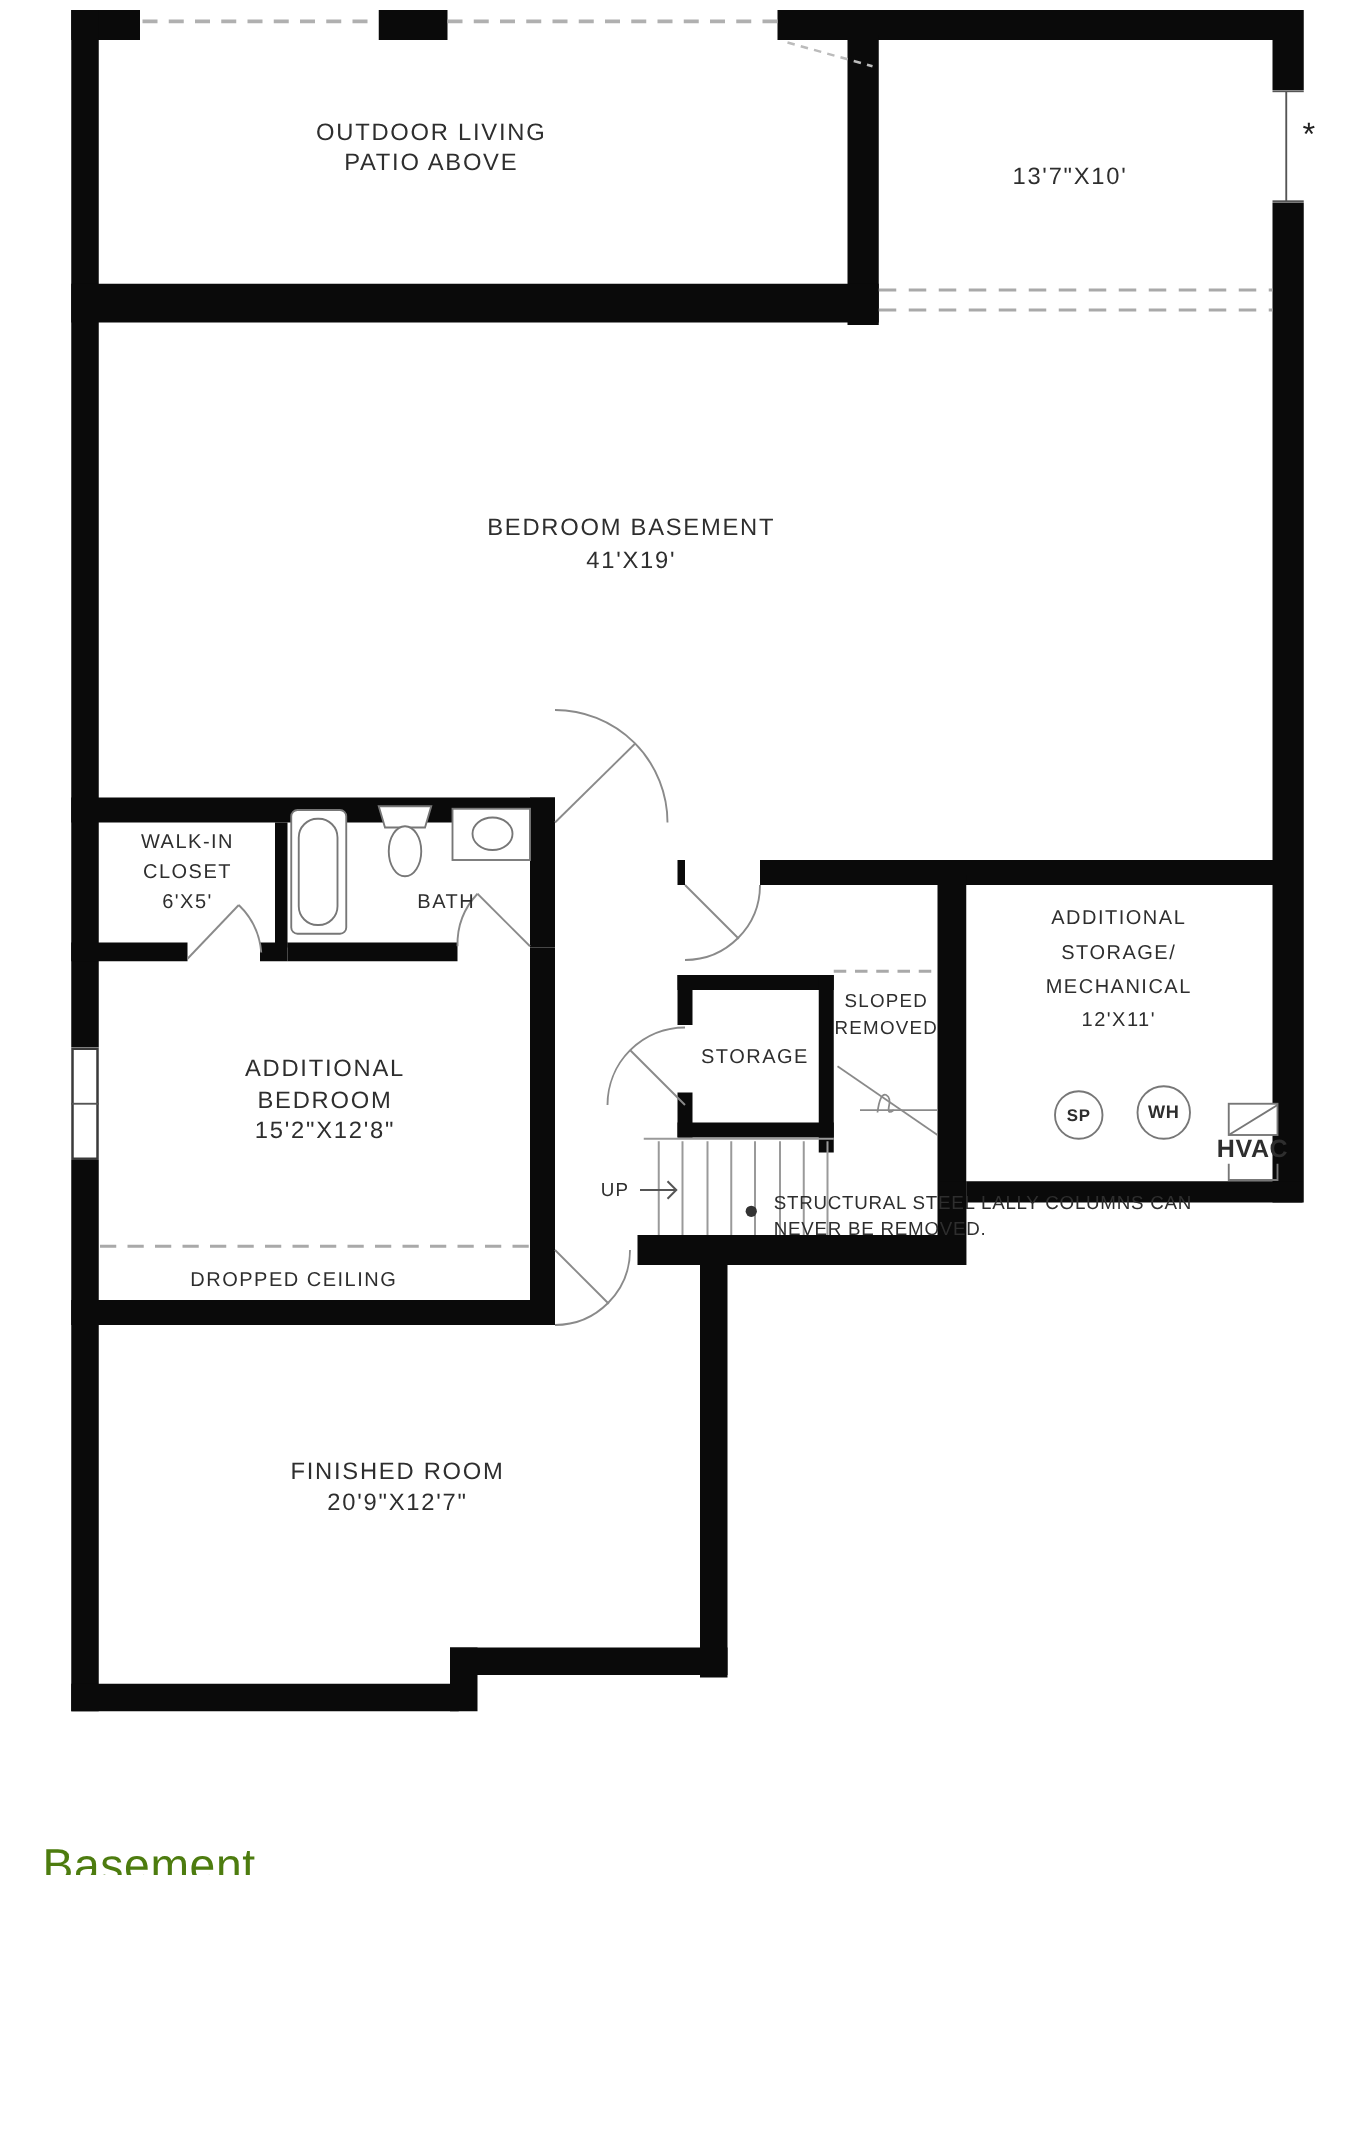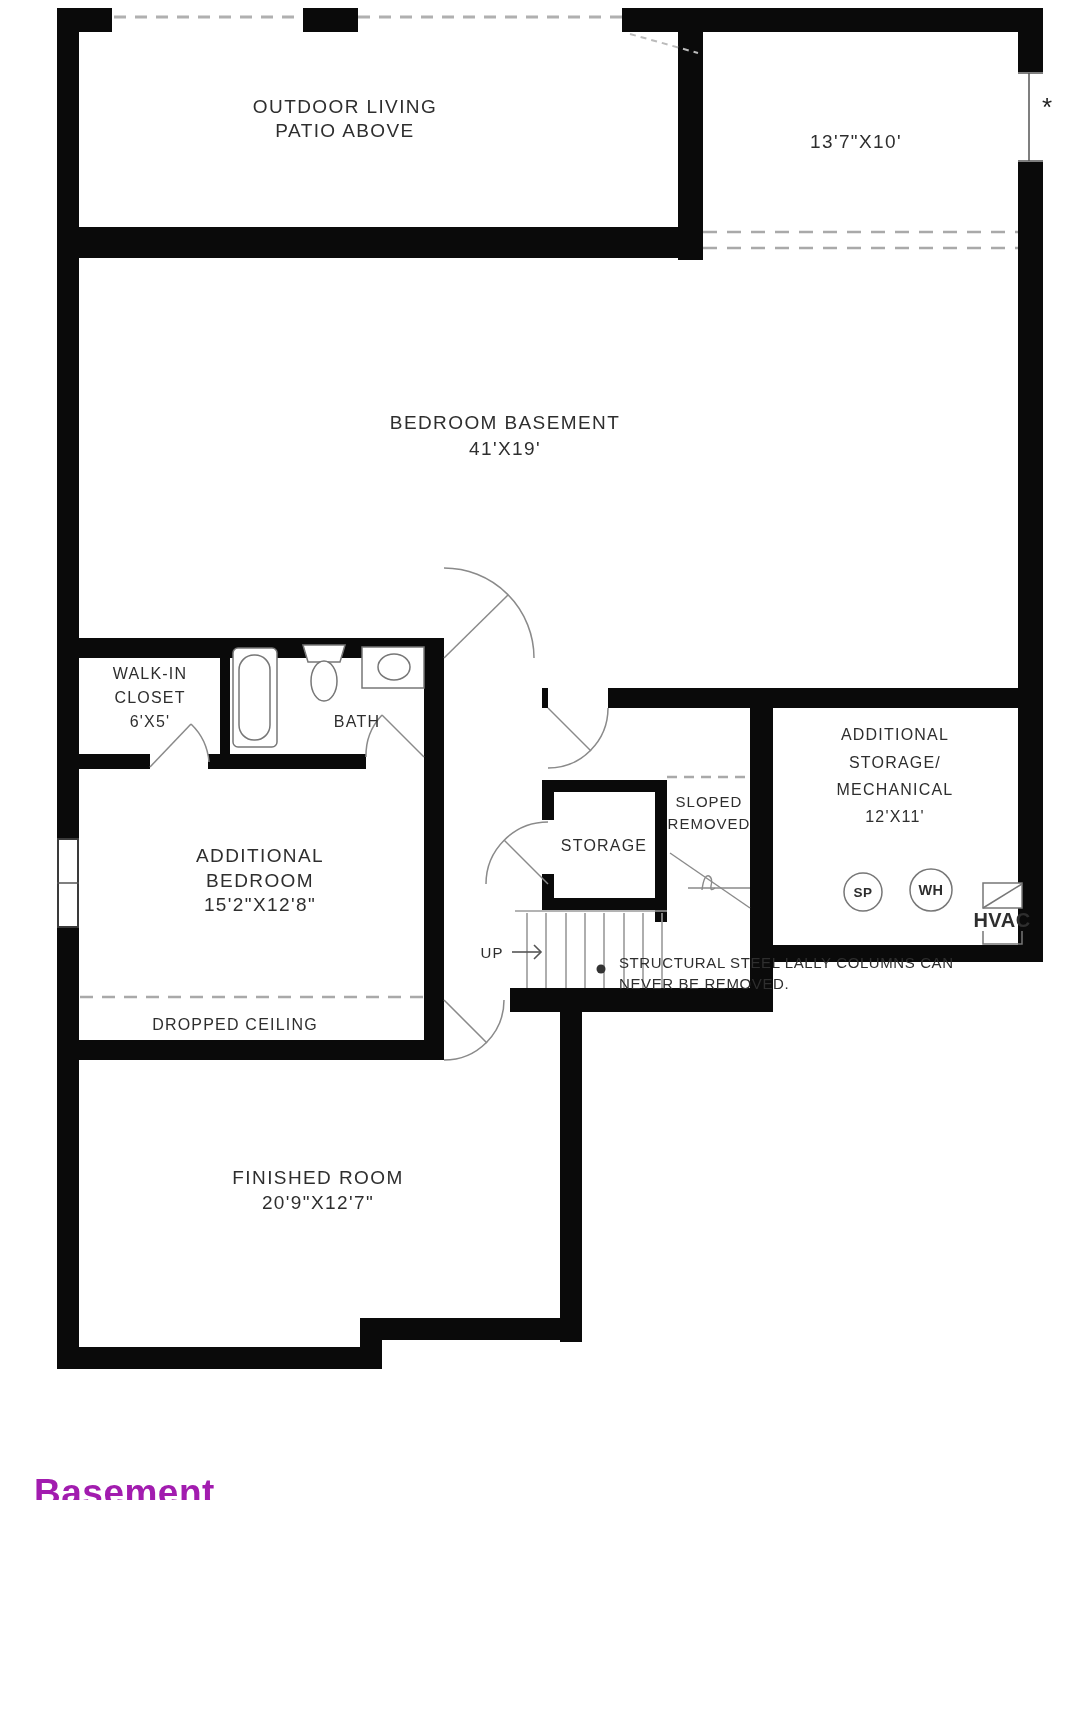--- a/index.html
+++ b/index.html
@@ -7,22 +7,22 @@
         font-family:"Liberation Sans",sans-serif;color:#2d2d2d;}
   .wall{position:absolute;background:#0a0a0a;}
   .lbl{position:absolute;transform:translate(-50%,-50%);white-space:nowrap;
        letter-spacing:1.4px;font-size:19px;color:#2e2e2e;font-weight:400;}
   .lbl.sm{font-size:16px;letter-spacing:1.2px;}
   .lbl.xs{font-size:15px;letter-spacing:1px;}
   .lbl.tag{font-size:13.5px;letter-spacing:.5px;font-weight:bold;}
   .noteline{position:absolute;font-size:15px;letter-spacing:.6px;color:#2e2e2e;white-space:nowrap;}
   svg{position:absolute;left:0;top:0;}
   .win{position:absolute;background:#ffffff;}
-  #footer-title{position:absolute;left:34px;top:1472px;font-size:37px;font-weight:700;
-      color:#a21caf;letter-spacing:.5px;}
+  #footer-title{position:absolute;left:34px;top:1472px;font-size:37px;font-weight:400;
+      color:#4d7c0f;letter-spacing:.5px;}
   #footer-sub{position:absolute;left:36px;top:1512px;font-size:20px;letter-spacing:1.5px;color:#2e2e2e;}
   .ast{position:absolute;font-size:26px;color:#222;}
 </style>
 </head>
 <body>
 
 <div id="page">
 
   <div class="wall" style="left:57px;top:8px;width:55px;height:24px"></div>
   <div class="wall" style="left:303px;top:8px;width:55px;height:24px"></div>

